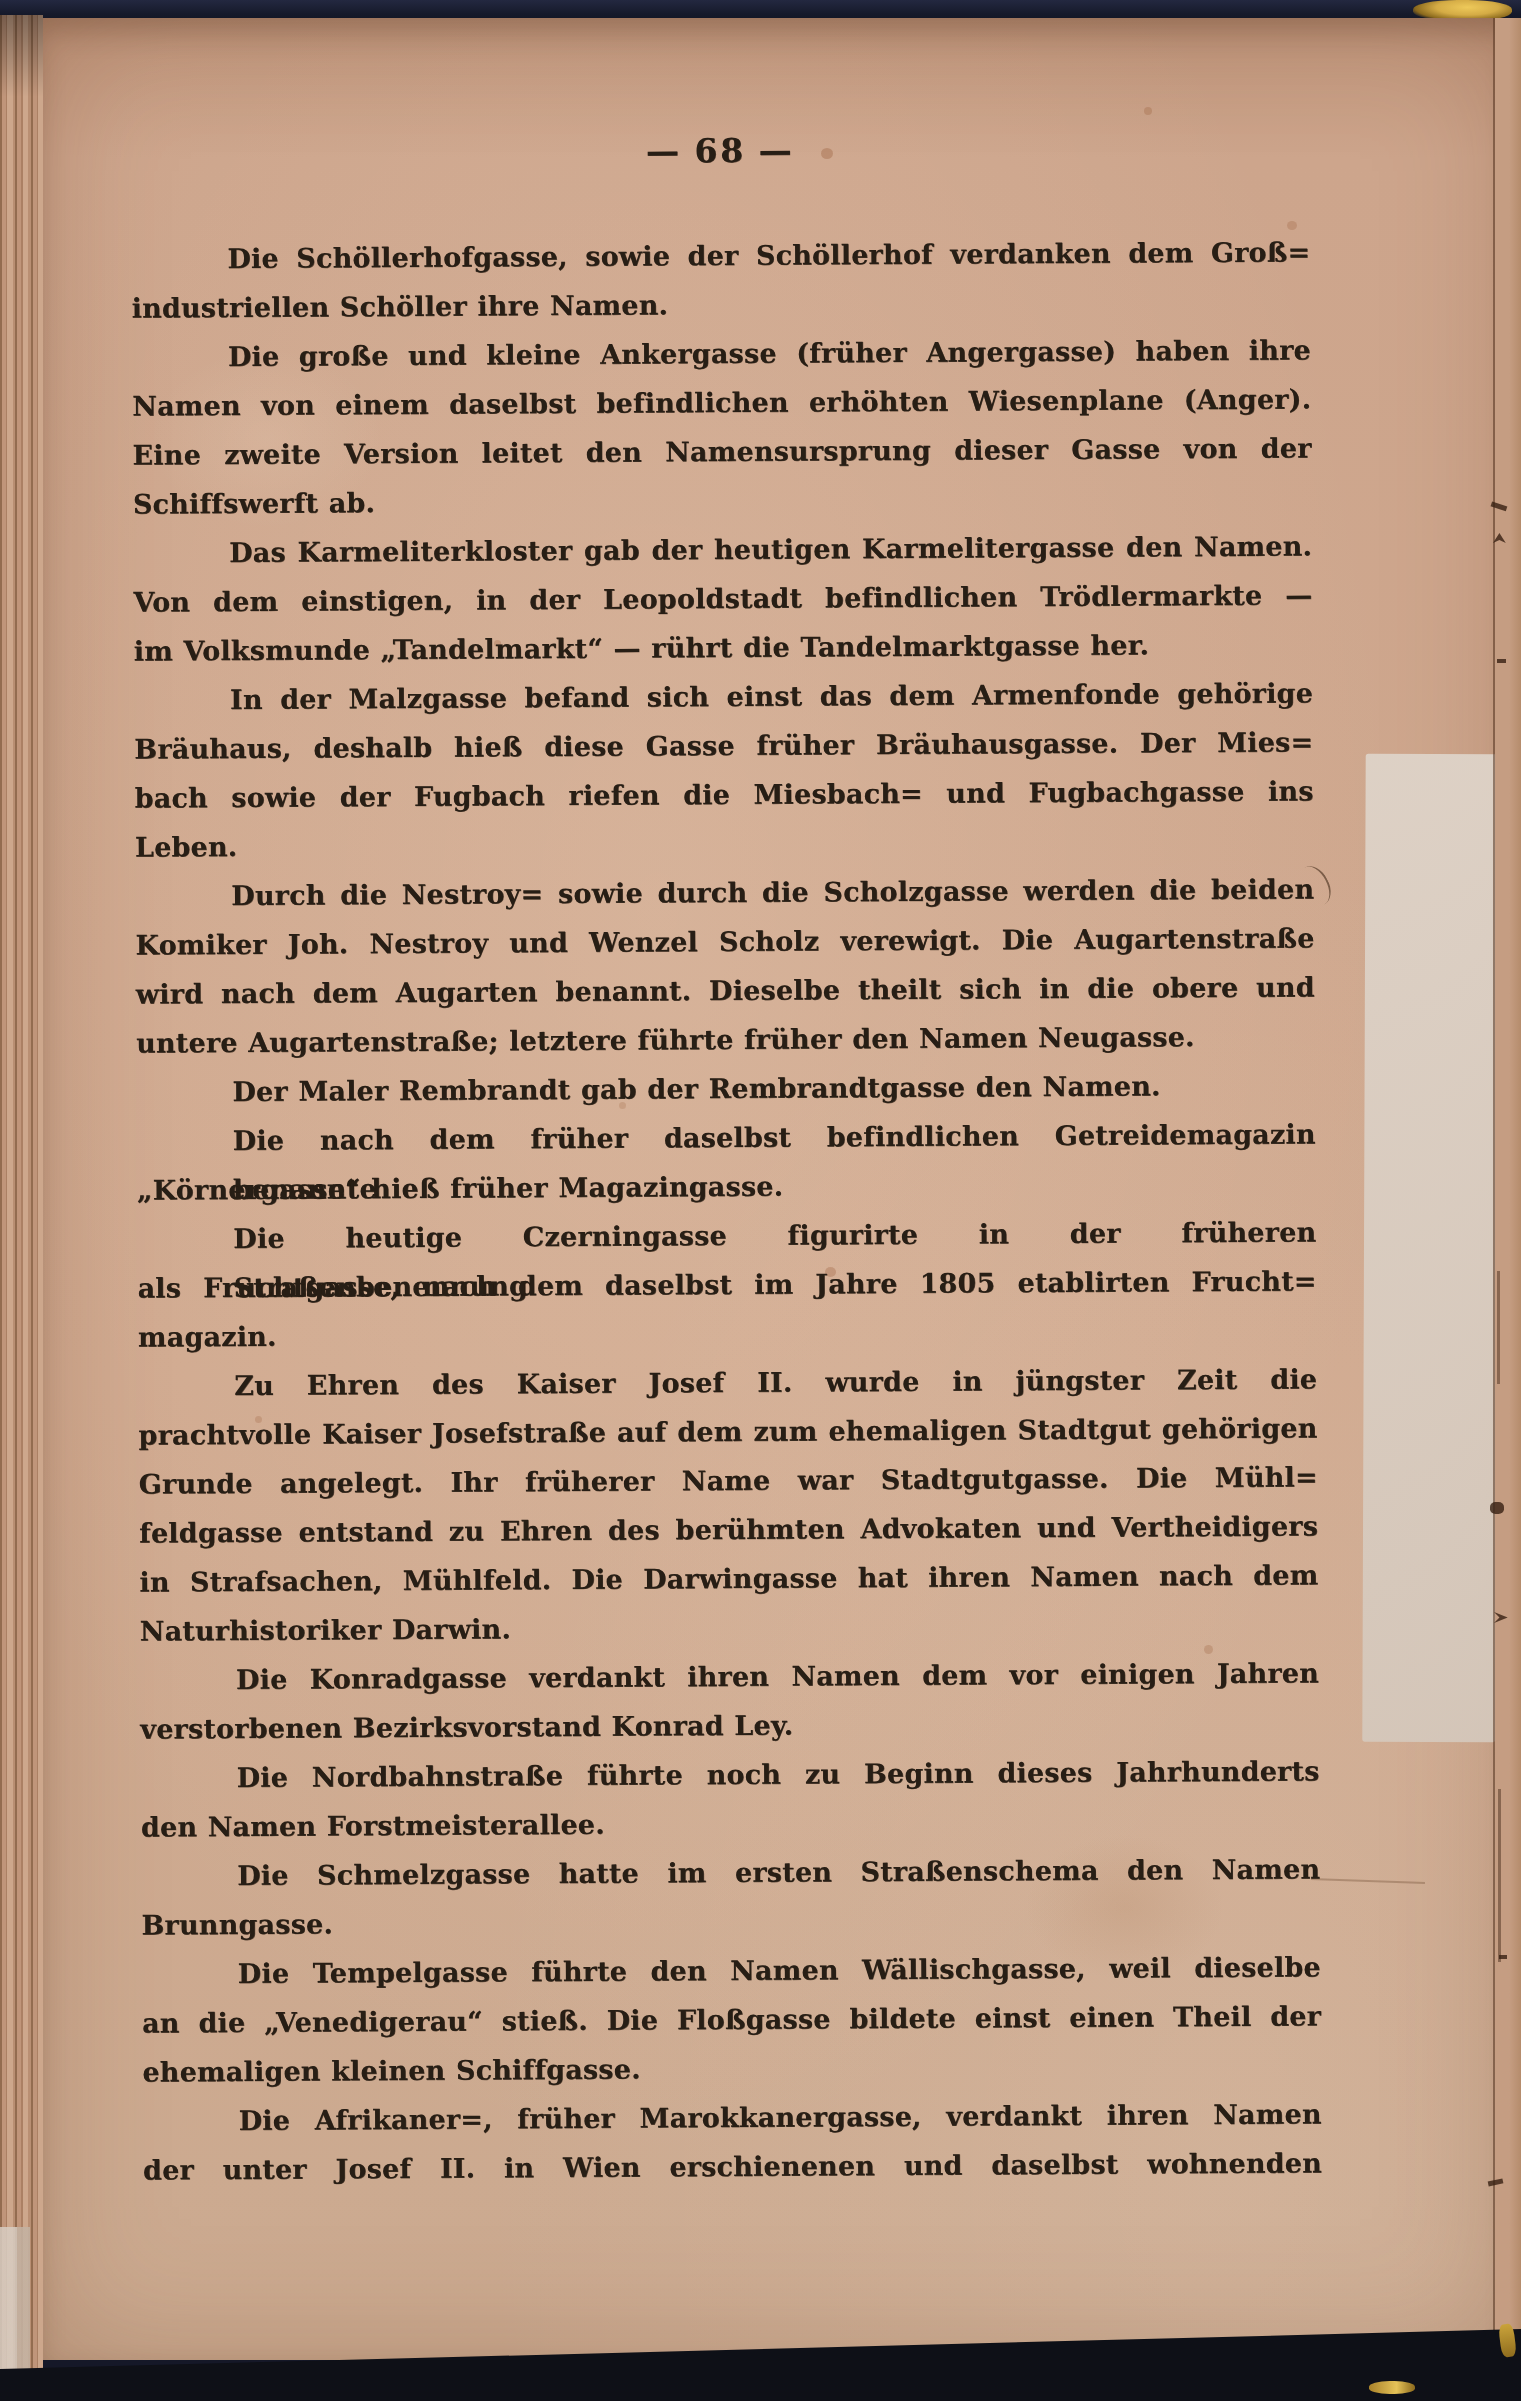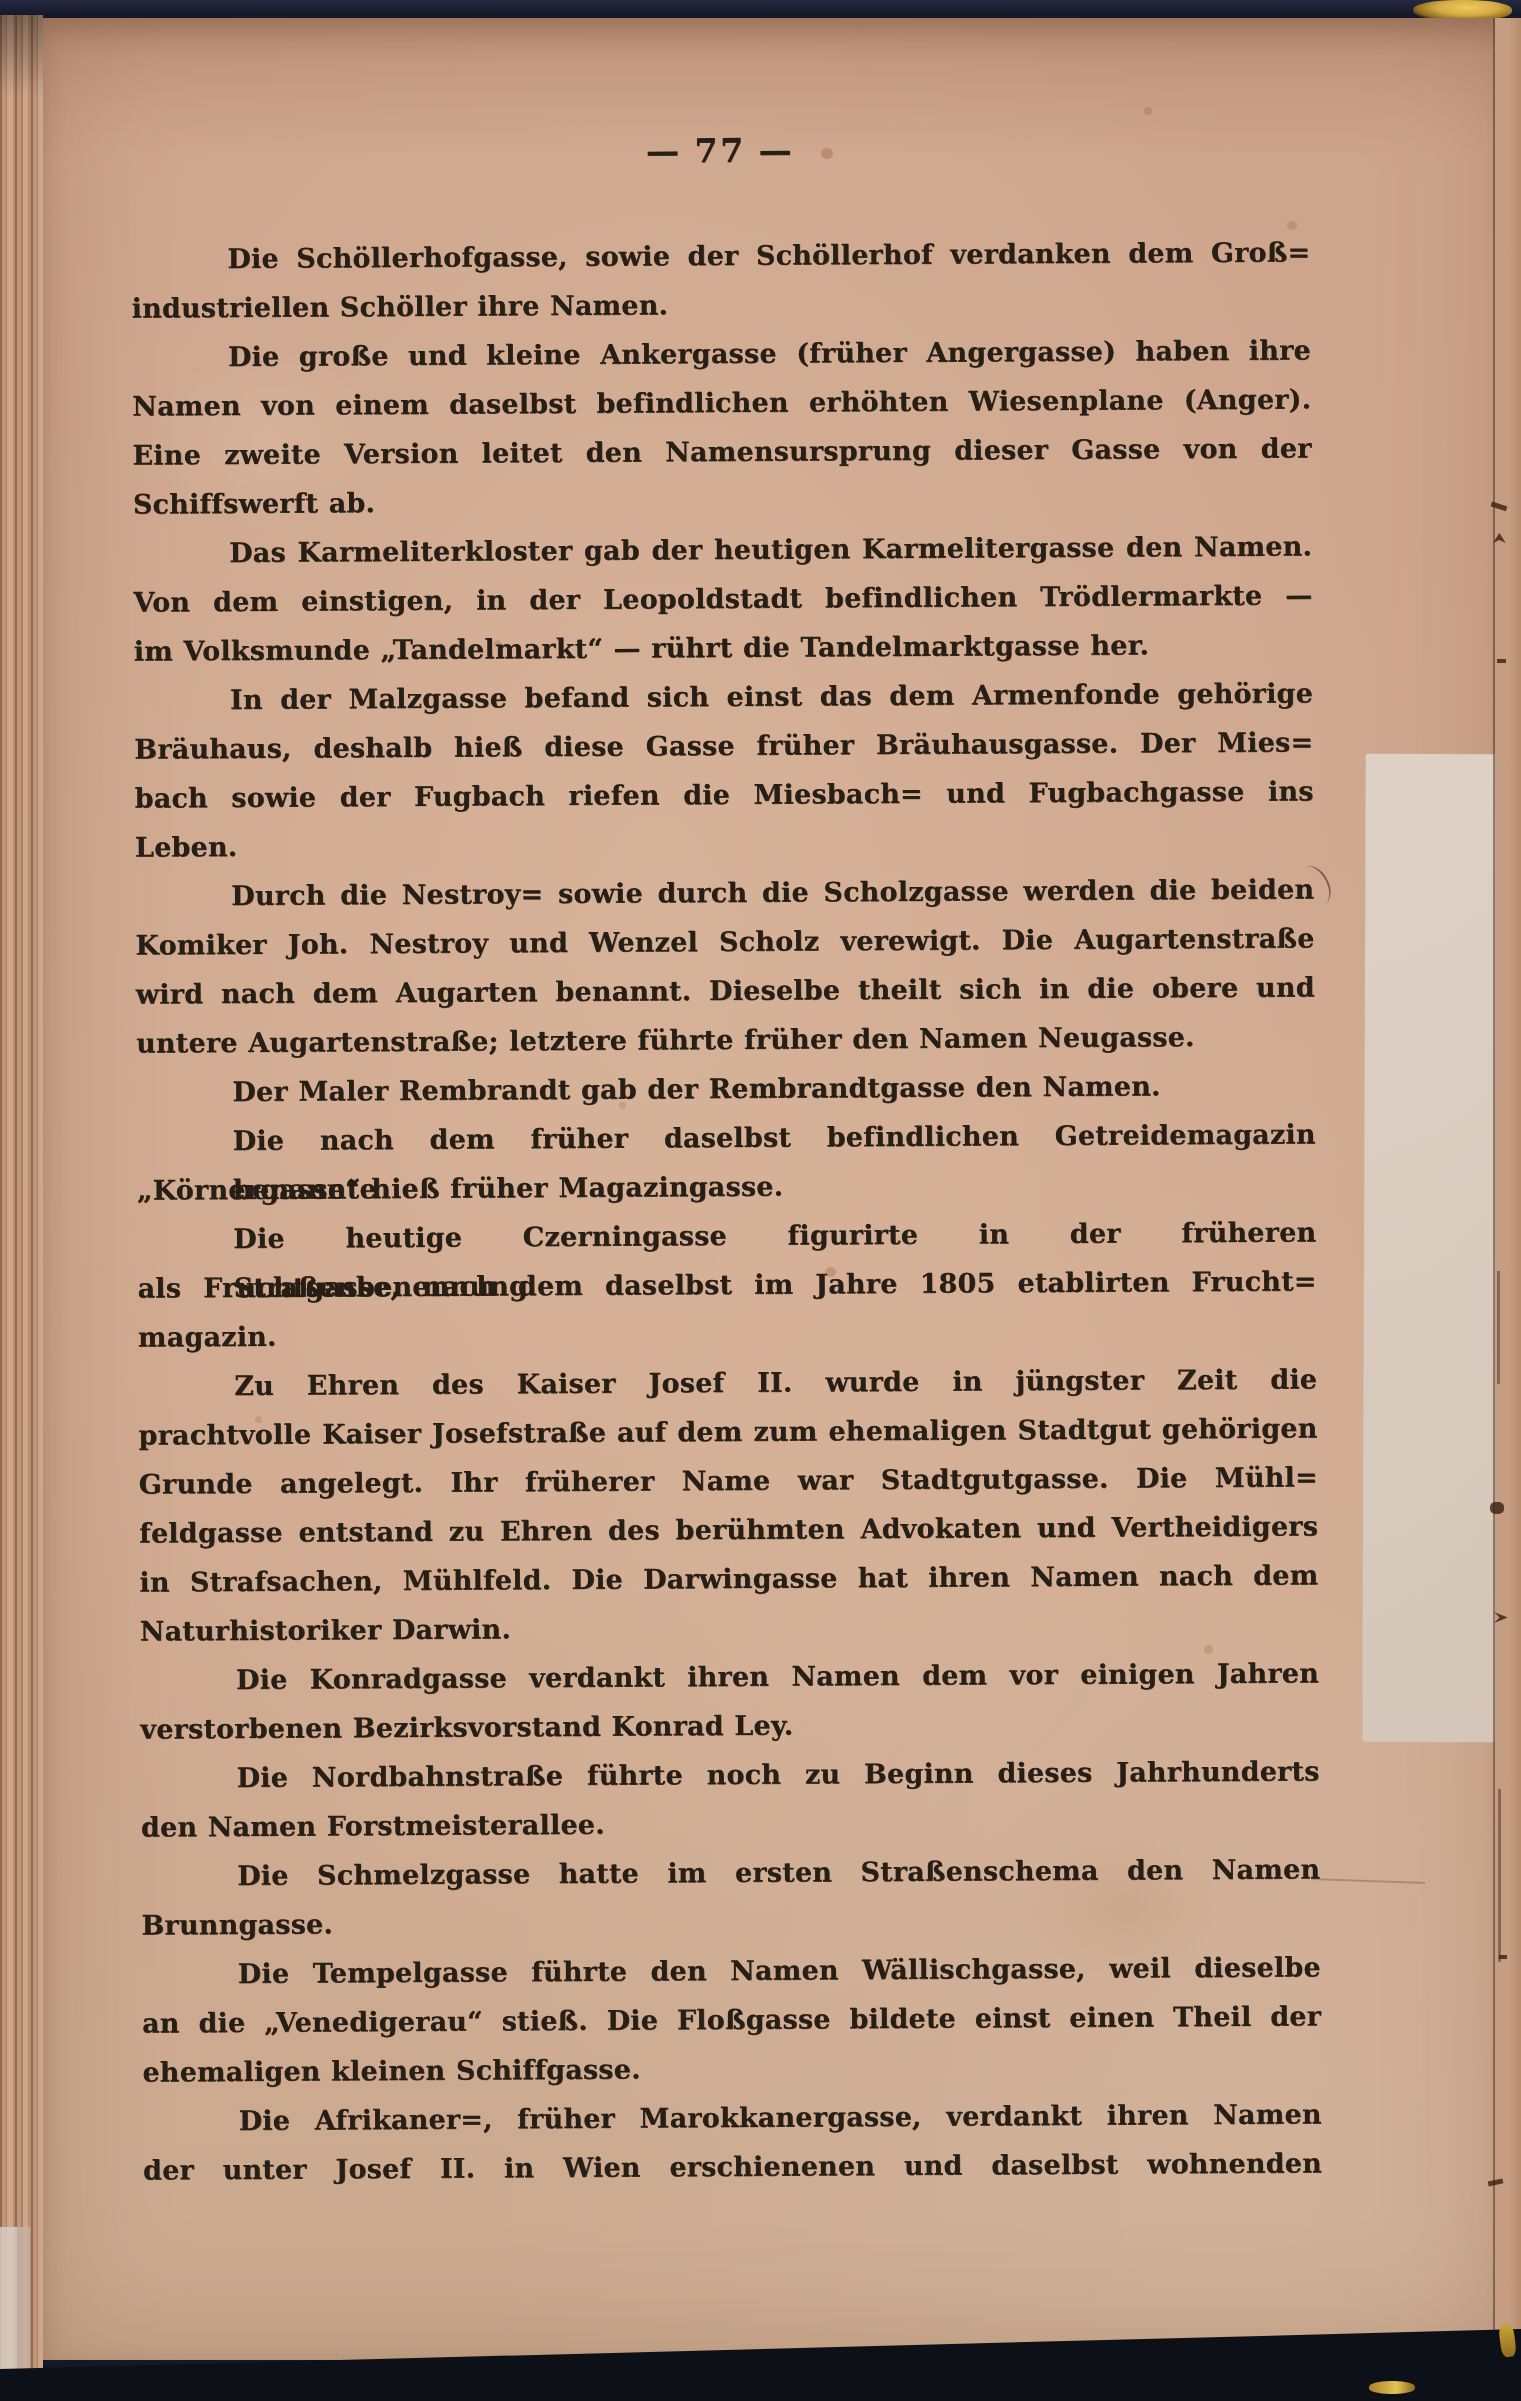--- a/index.html
+++ b/index.html
@@ -120,21 +120,21 @@
   <div class="edge-mark" style="left:1488px;top:2180px;width:14.6px;height:4.6px;transform:rotate(-12deg);"></div>
 
   <div class="pencil-mark"></div>
   <div class="crease"></div>
 
   <div class="page-edge-left"></div>
   <div class="corner-light"></div>
 
   <div class="content">
     <div class="pagenum">
-      <span class="dash">—</span><span>77</span><span class="dash">—</span>
+      <span class="dash">—</span><span>68</span><span class="dash">—</span>
     </div>
     <div class="text-block">
         <div class="para">
           <div class="line just indent">Die Schöllerhofgasse, sowie der Schöllerhof verdanken dem Groß=</div>
           <div class="line last">industriellen Schöller ihre Namen.</div>
         </div>
         <div class="para">
           <div class="line just indent">Die große und kleine Ankergasse (früher Angergasse) haben ihre</div>
           <div class="line just">Namen von einem daselbst befindlichen erhöhten Wiesenplane (Anger).</div>
           <div class="line just">Eine zweite Version leitet den Namensursprung dieser Gasse von der</div>

